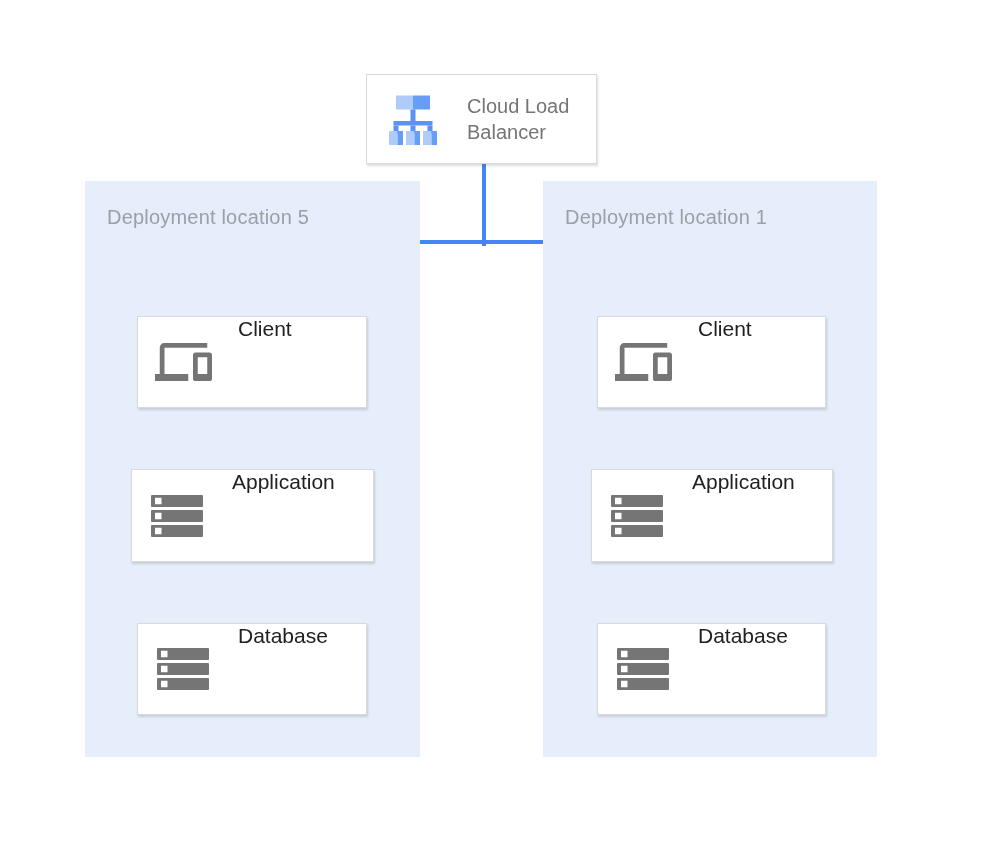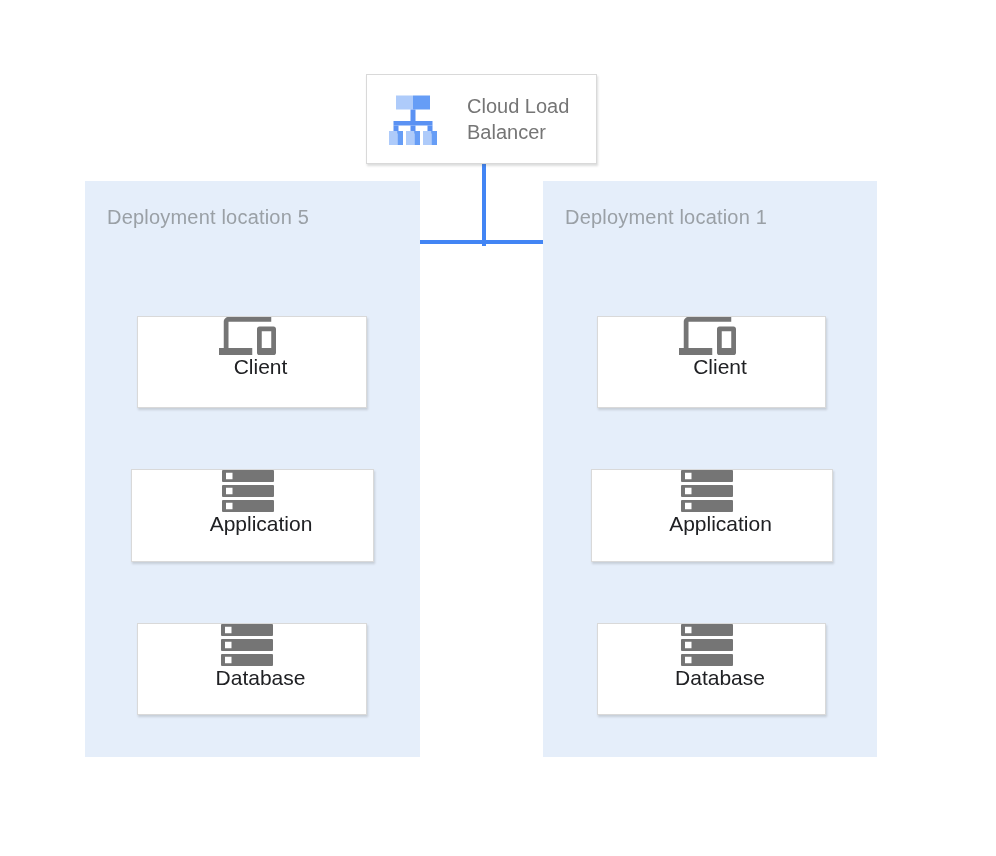--- a/index.html
+++ b/index.html
@@ -31,23 +31,21 @@
     white-space: nowrap;
   }
 
   
   .node {
     position: absolute;
     background: #ffffff;
     border: 1px solid #d9d9d9;
     box-shadow: 1px 2px 2px rgba(60,64,67,0.18);
     display: flex;
-    align-items: center;
     padding-left: 17px;
-    flex-direction: column;
   }
   .node .icon-wrap {
     width: 83px;
     display: flex;
     align-items: center;
   }
   .node .node-label {
     font-size: 21px;
     color: #202124;
     white-space: nowrap;

